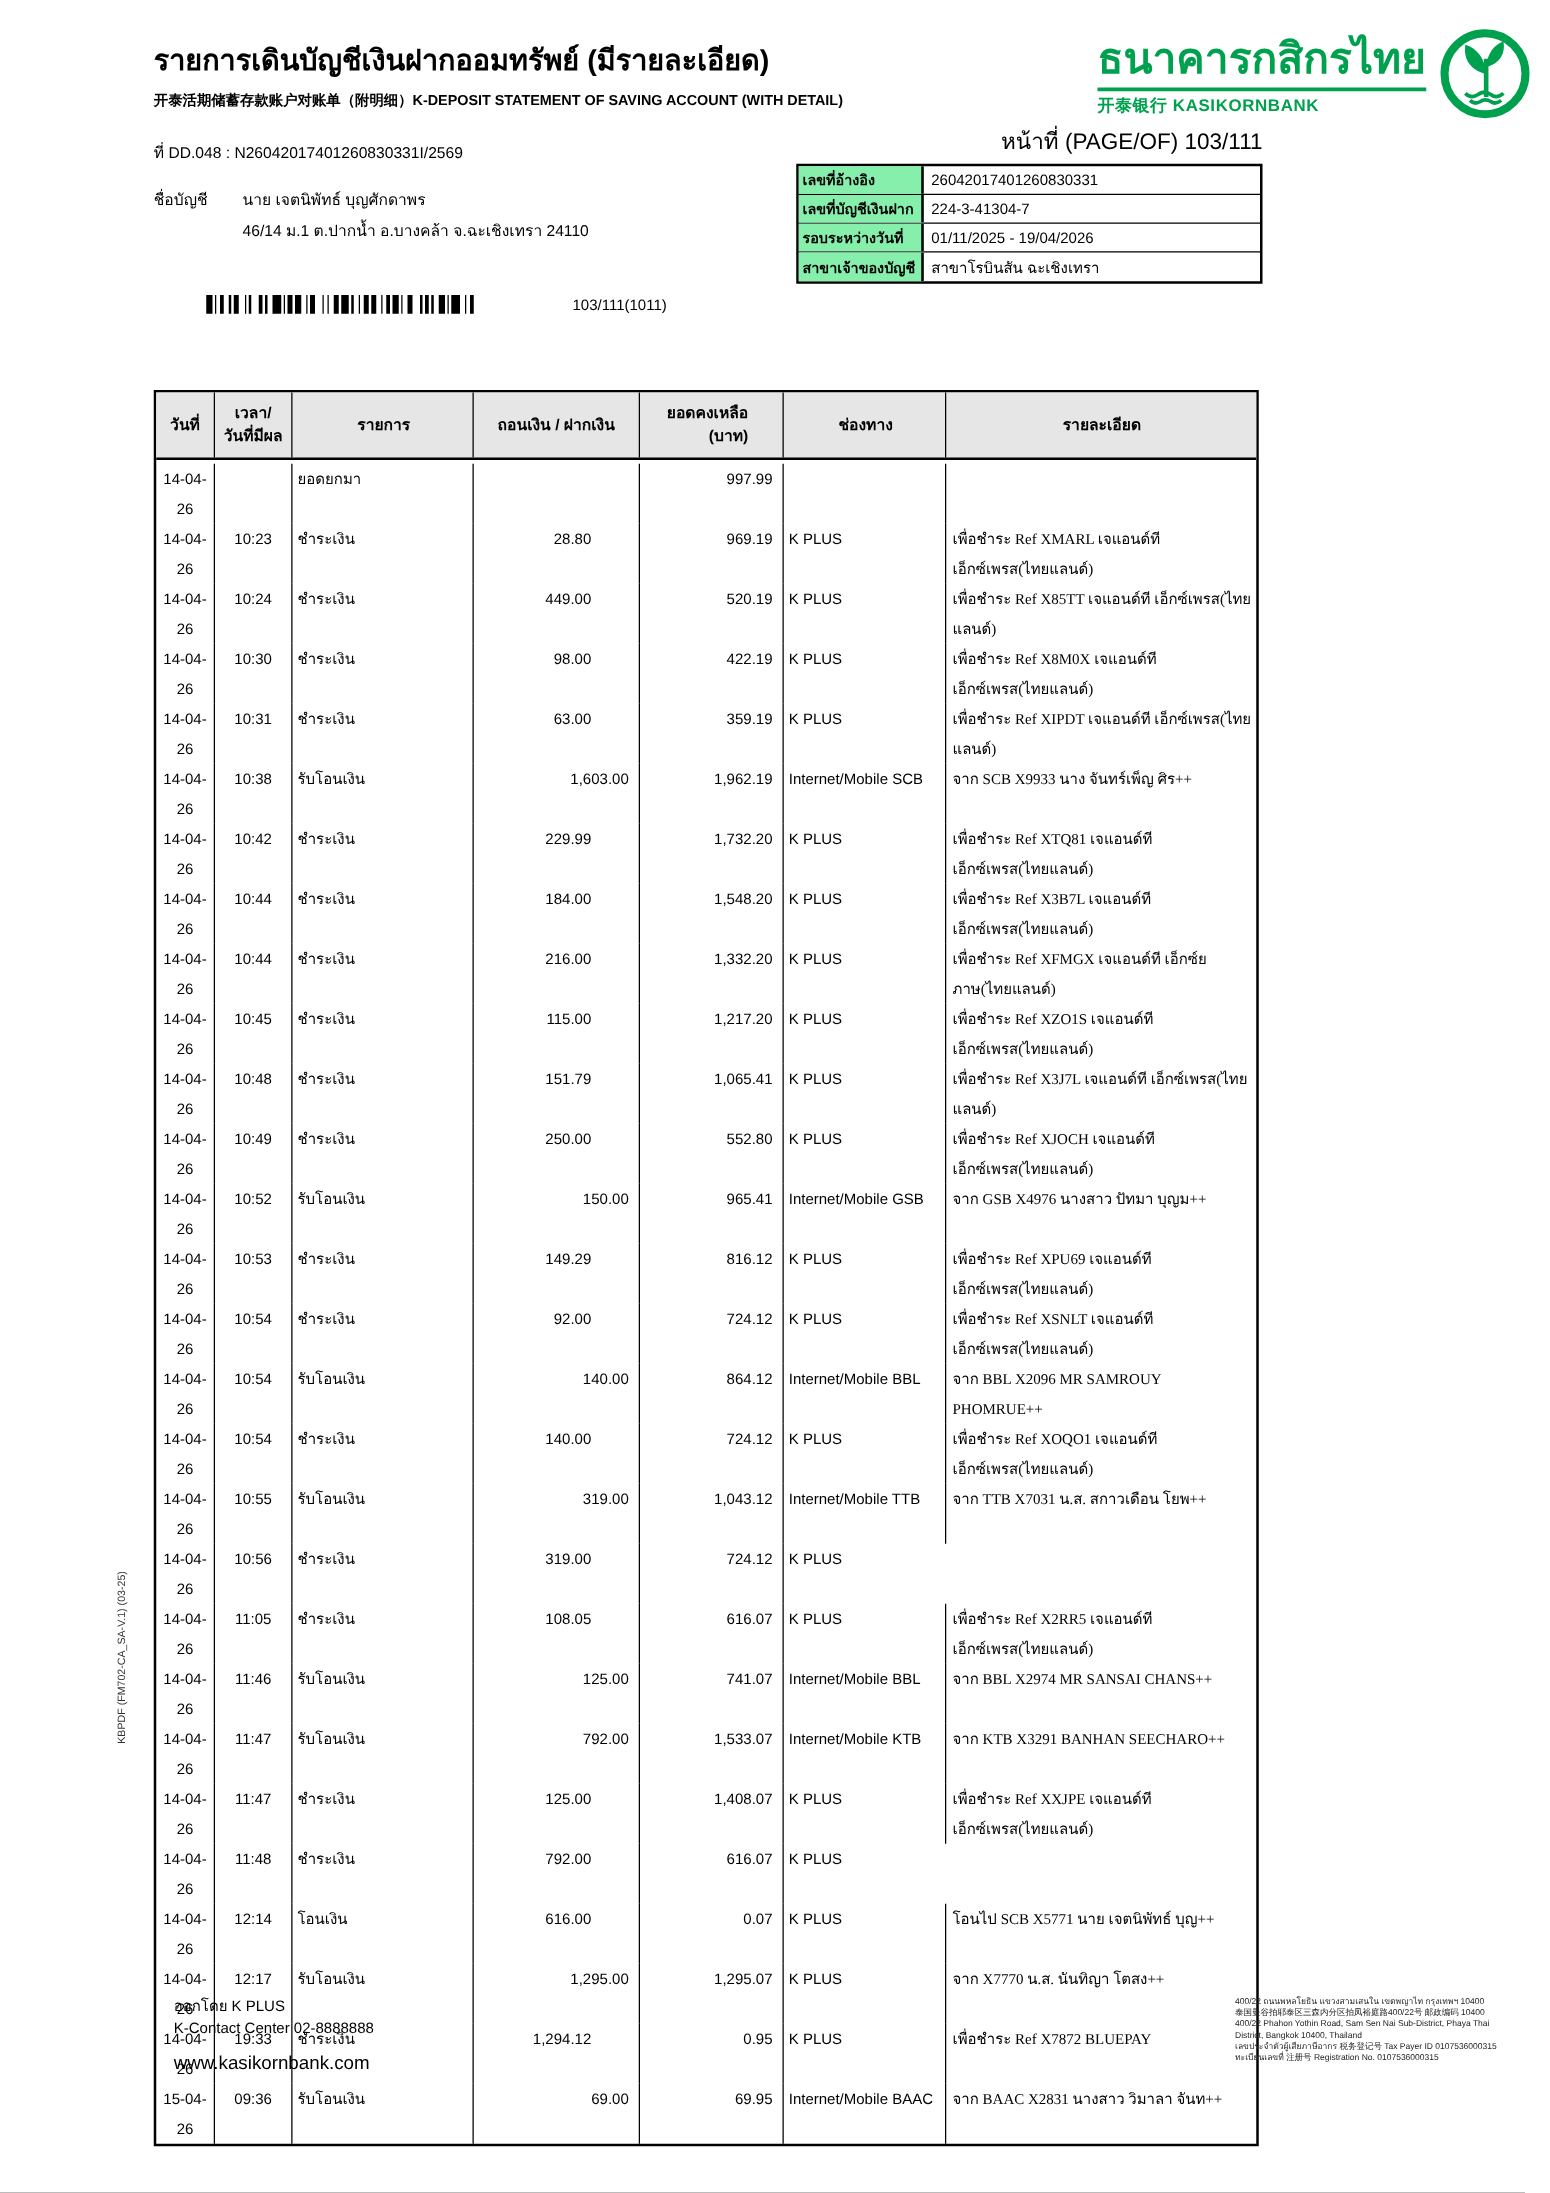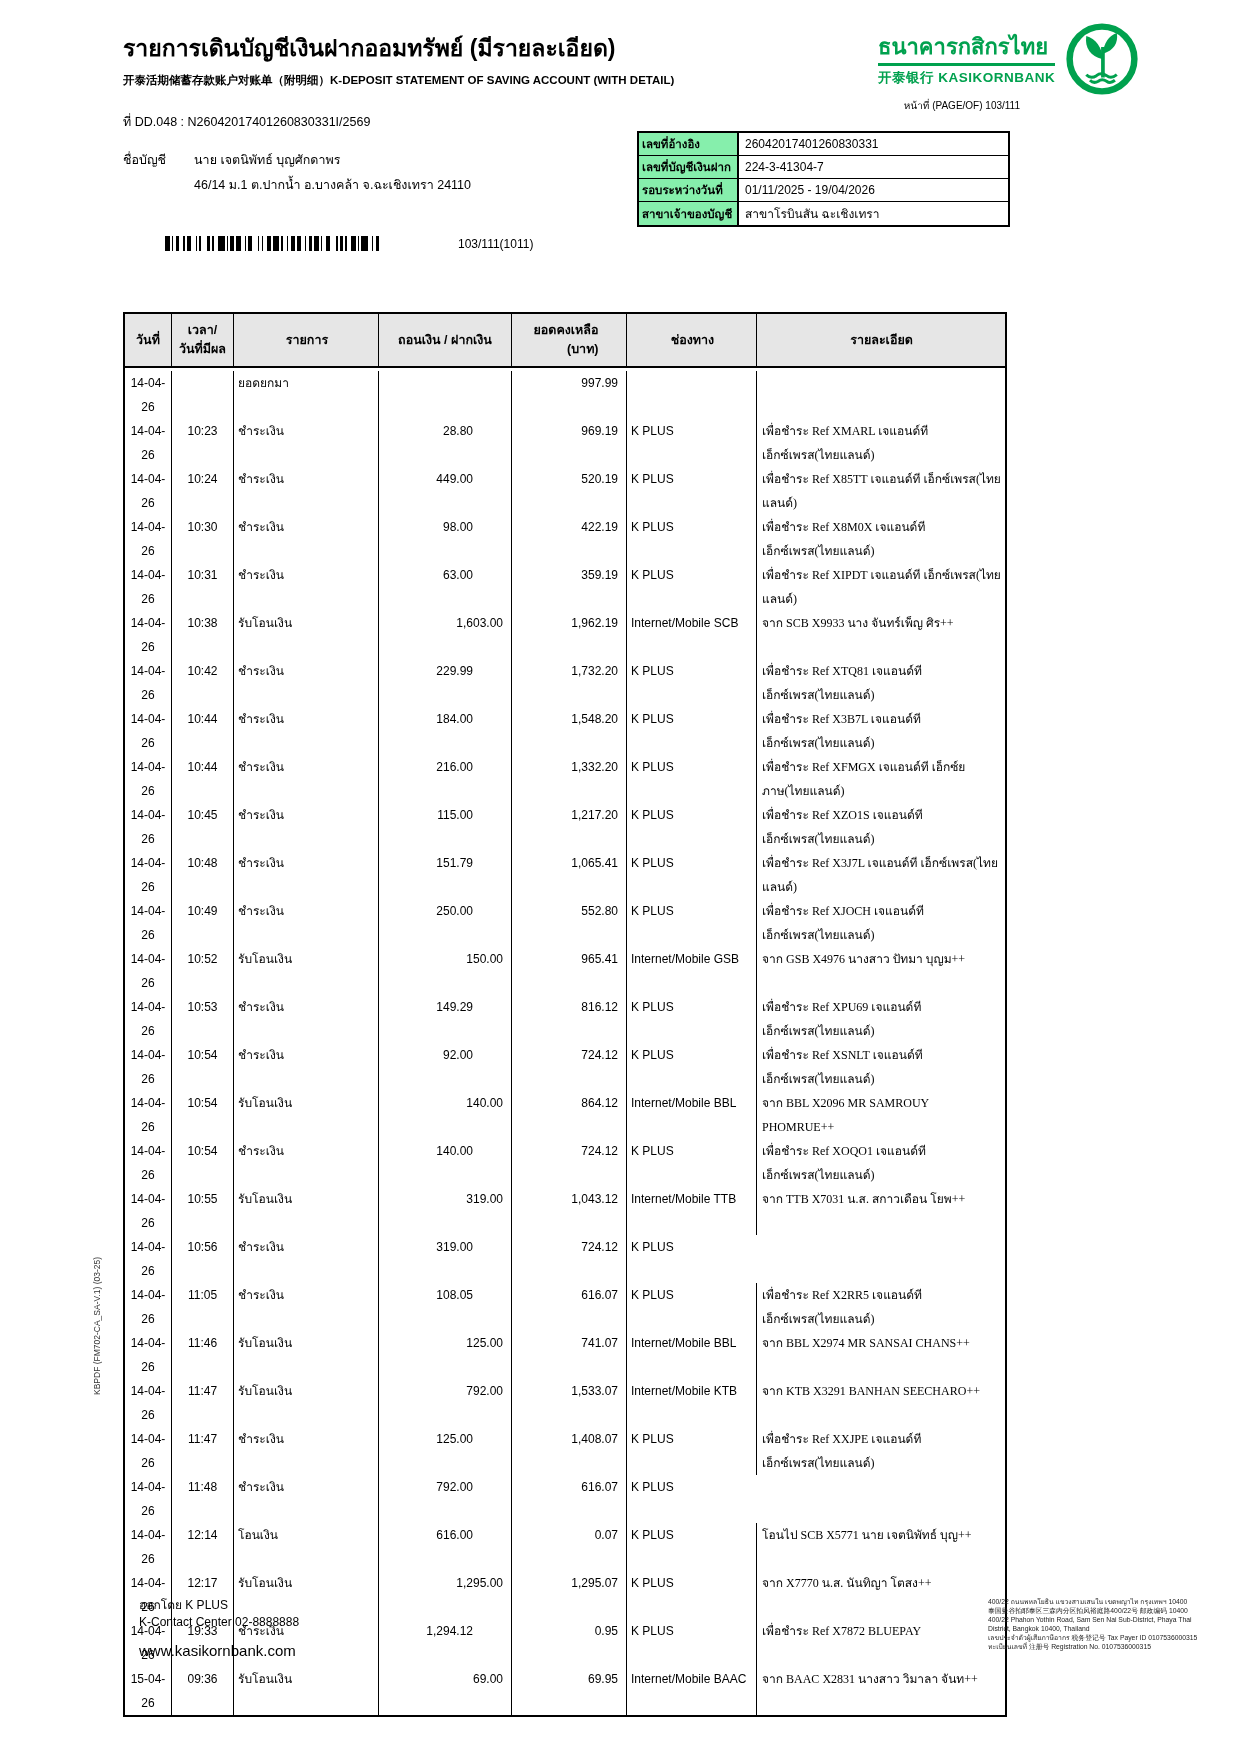--- a/index.html
+++ b/index.html
@@ -13,25 +13,25 @@
     color: #000;
     overflow: hidden;
   }
   
   .title-block { position:absolute; left:123px; top:30px; }
   .doc-title { font-size:23px; font-weight:bold; letter-spacing:0; }
   .doc-subtitle { font-size:11.5px; font-weight:bold; margin-top:7px; }
 
   .logo-block { position:absolute; left:878px; top:22px; display:flex; align-items:center; gap:10px; }
   .logo-text { text-align:left; }
-  .bank-name { font-size:22px; font-weight:bold; color:var(--green); line-height:1.1; }
+  .bank-name { font-size:34px; font-weight:bold; color:var(--green); line-height:1.1; }
   .bank-rule { height:3px; background:var(--green); margin:3px 0 3px 0; }
   .bank-subname { font-size:13.5px; font-weight:bold; color:var(--green); letter-spacing:0.5px; }
 
-  .page-of { position:absolute; top:98px; right:220px; font-size:10px;text-align:center; }
+  .page-of { position:absolute; top:98px; right:230px; font-size:18px;text-align:center; }
 
   .doc-no { position:absolute; left:123px; top:112px; font-size:12.5px; }
   .acct-block { position:absolute; left:123px; top:148px; font-size:12.5px; line-height:25px; }
   .acct-line1 { display:flex; gap:28px; }
 
   
   .info-box { position:absolute; left:637px; top:131px; width:373px; border:2px solid #000; }
   .info-row { display:flex; border-bottom:1px solid #000; min-height:23px; }
   .info-row:last-child { border-bottom:none; }
   .info-label { width:100px; background:#86efac; border-right:2px solid #000;

